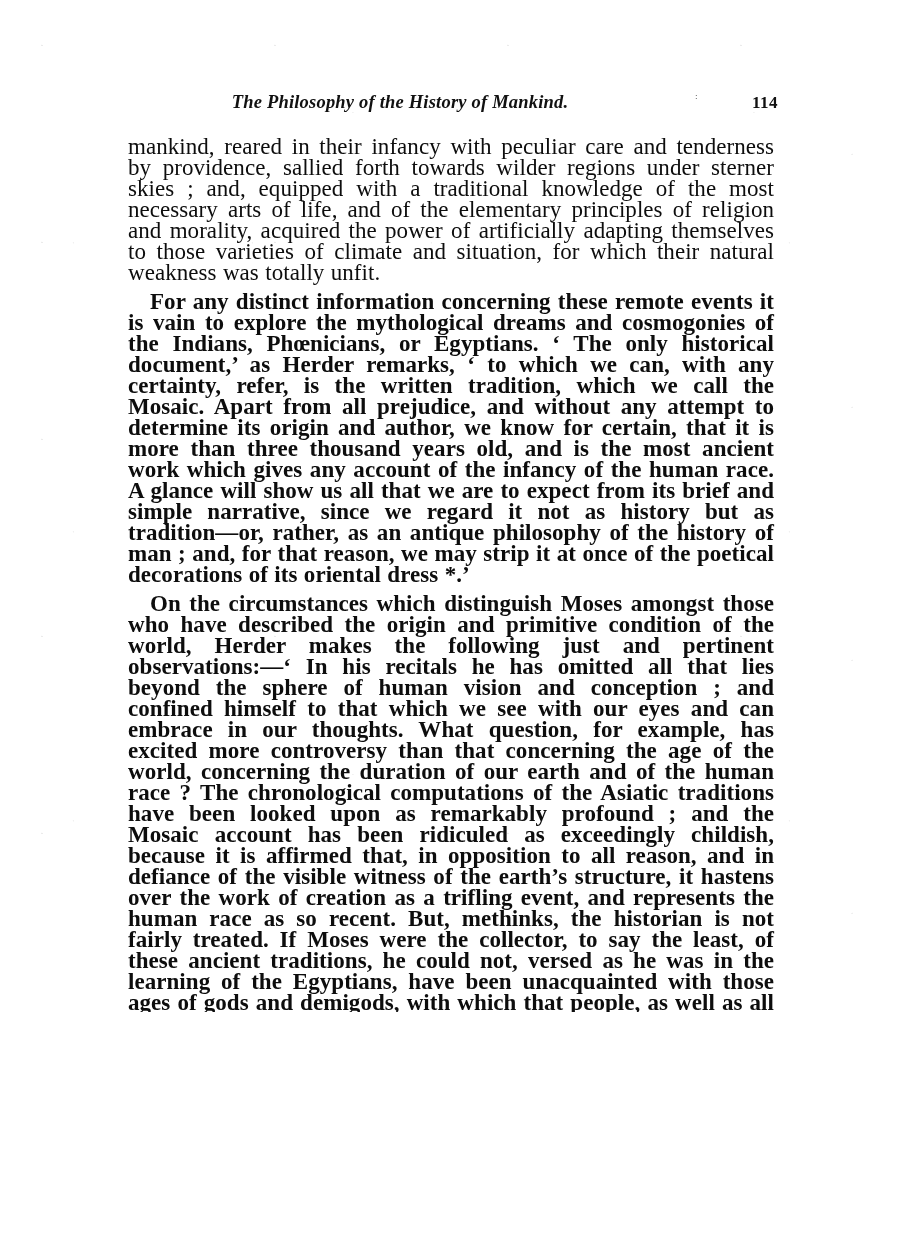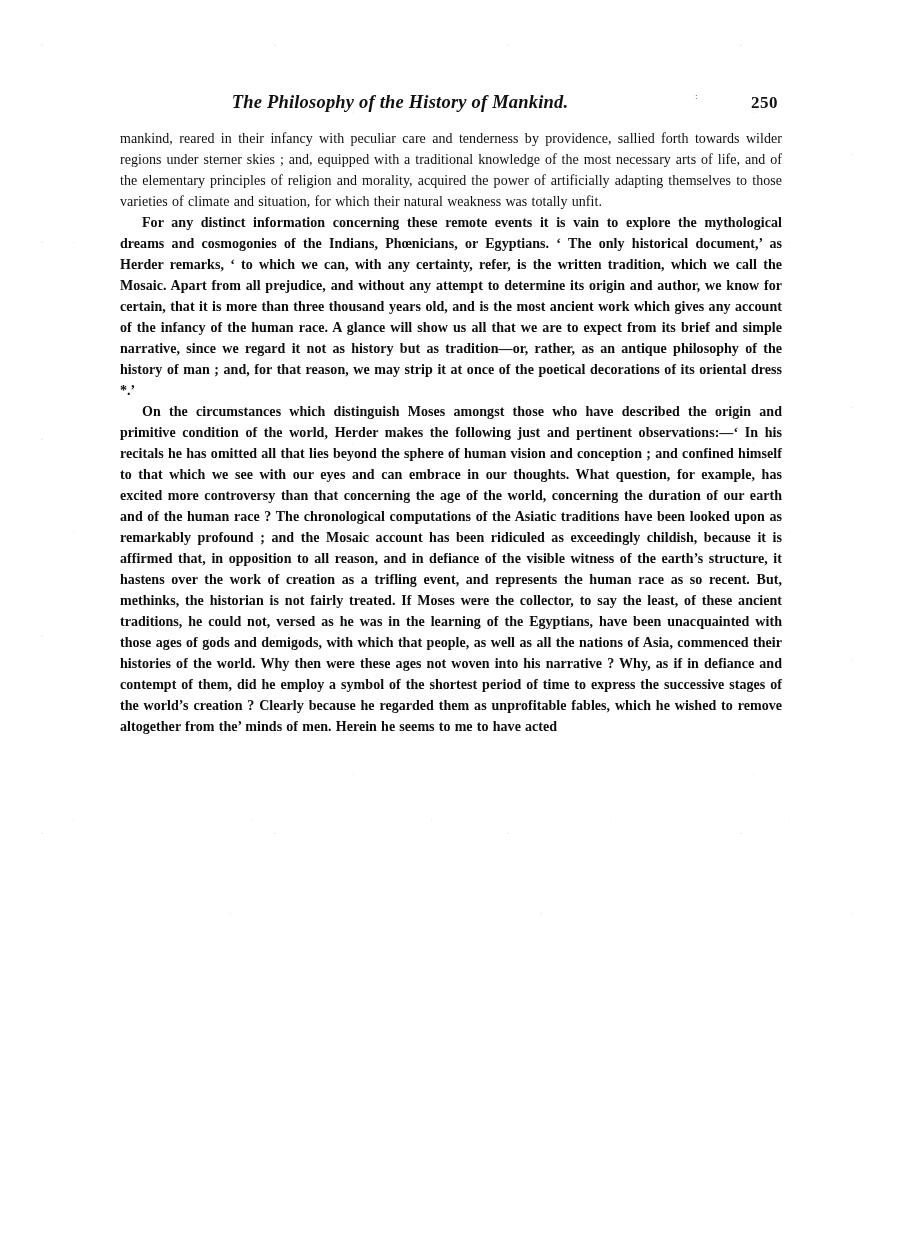--- a/index.html
+++ b/index.html
@@ -57,22 +57,22 @@
   }
 
   
   .textblock {
     position: absolute;
     left: 120px;
     top: 128px;
     width: 662px;
   }
   .para {
-    margin: 0;
-    font-size: 14px;
+    margin: 8px;
+    font-size: 23px;
     line-height: 21.0px;
     text-align: justify;
     text-justify: inter-word;
     word-spacing: 0.6px;
     letter-spacing: 0.05px;
     color: #0d0d0d;
   }
   .para.indent {
     text-indent: 22px;
   }
@@ -108,21 +108,21 @@
   }
 </style>
 </head>
 <body>
 
 <div class="page">
 
   <div class="running-head">
     <div class="rh-title">The Philosophy of the History of Mankind.</div>
     <div class="rh-mark">ː</div>
-    <div class="rh-folio">250</div>
+    <div class="rh-folio">114</div>
   </div>
 
   <div class="textblock">
     <p class="para">mankind, reared in their infancy with peculiar care and tenderness by providence, sallied forth towards wilder regions under sterner skies ; and, equipped with a traditional knowledge of the most necessary arts of life, and of the elementary principles of religion and morality, acquired the power of artificially adapting themselves to those varieties of climate and situation, for which their natural weakness was totally unfit.</p>
     <p class="para indent">For any distinct information concerning these remote events it is vain to explore the mythological dreams and cosmogonies of the Indians, Phœnicians, or Egyptians. ‘ The only historical document,’ as Herder remarks, ‘ to which we can, with any certainty, refer, is the written tradition, which we call the Mosaic. Apart from all prejudice, and without any attempt to determine its origin and author, we know for certain, that it is more than three thousand years old, and is the most ancient work which gives any account of the infancy of the human race. A glance will show us all that we are to expect from its brief and simple narrative, since we regard it not as history but as tradition—or, rather, as an antique philosophy of the history of man ; and, for that reason, we may strip it at once of the poetical decorations of its oriental dress *.’</p>
     <p class="para indent">On the circumstances which distinguish Moses amongst those who have described the origin and primitive condition of the world, Herder makes the following just and pertinent observations:—‘ In his recitals he has omitted all that lies beyond the sphere of human vision and conception ; and confined himself to that which we see with our eyes and can embrace in our thoughts. What question, for example, has excited more controversy than that concerning the age of the world, concerning the duration of our earth and of the human race ? The chronological computations of the Asiatic traditions have been looked upon as remarkably profound ; and the Mosaic account has been ridiculed as exceedingly childish, because it is affirmed that, in opposition to all reason, and in defiance of the visible witness of the earth’s structure, it hastens over the work of creation as a trifling event, and represents the human race as so recent. But, methinks, the historian is not fairly treated. If Moses were the collector, to say the least, of these ancient traditions, he could not, versed as he was in the learning of the Egyptians, have been unacquainted with those ages of gods and demigods, with which that people, as well as all the nations of Asia, commenced their histories of the world. Why then were these ages not woven into his narrative ? Why, as if in defiance and contempt of them, did he employ a symbol of the shortest period of time to express the successive stages of the world’s creation ? Clearly because he regarded them as unprofitable fables, which he wished to remove altogether from the’ minds of men. Herein he seems to me to have acted</p>
   </div>
 
   <div class="footnote">* Book X., ch. iv., p. 273,</div>
 

